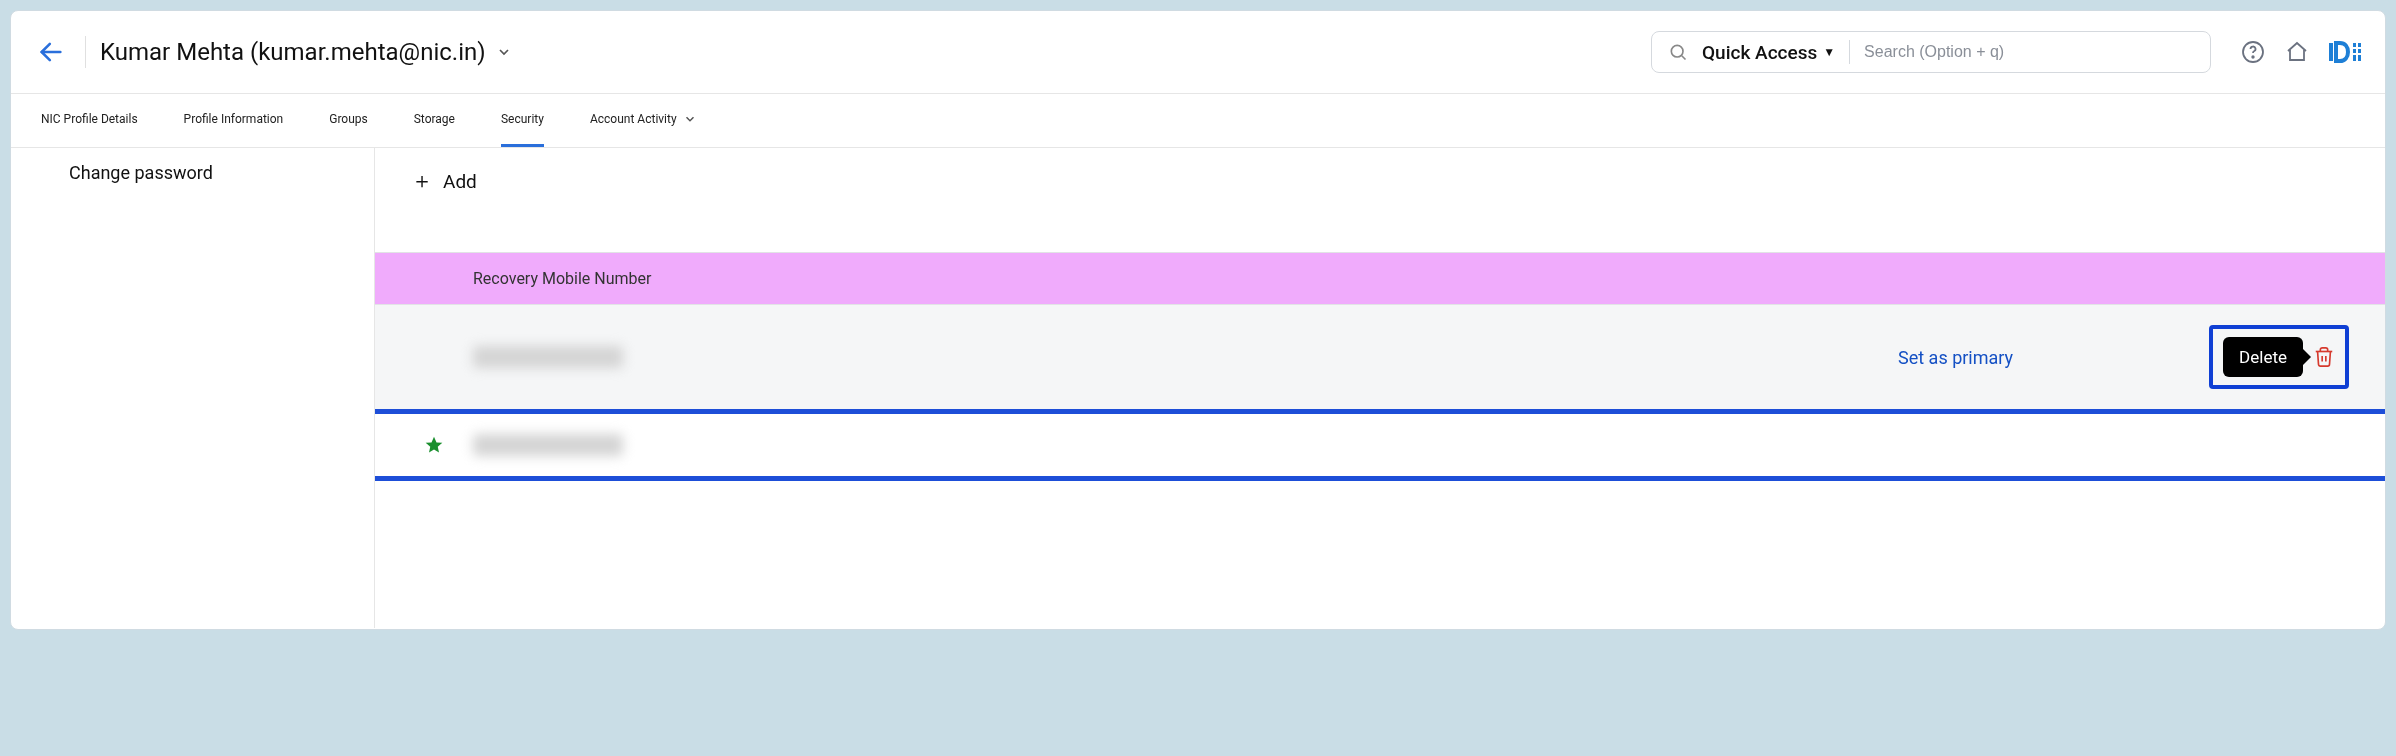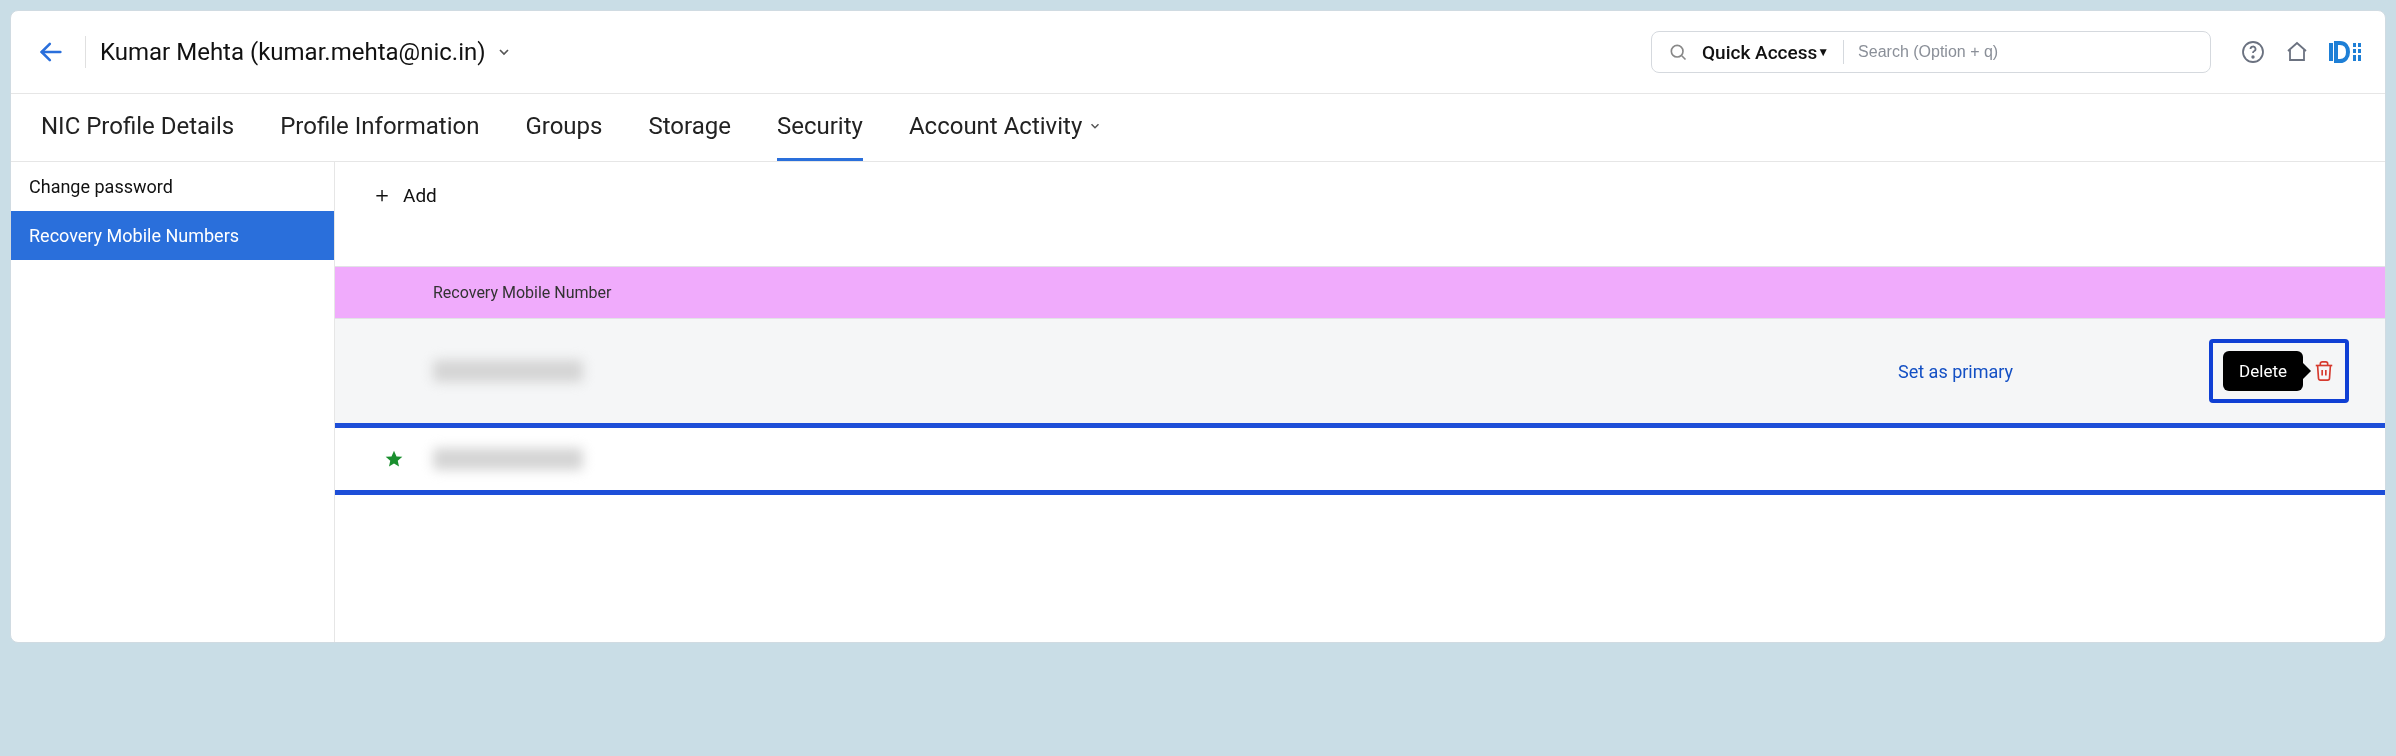--- a/index.html
+++ b/index.html
@@ -55,21 +55,21 @@
       gap: 14px;
       min-width: 560px;
       background: #fff;
     }
     .search-icon { color: #888; display:flex; }
     .quick-access {
       font-size: 19px;
       color: #111;
       display: flex;
       align-items: center;
-      gap: 0;
+      gap: 6px;
       font-weight: 500;
       cursor: pointer;
     }
     .qa-caret { font-size: 12px; }
     .search-div {
       width: 1px;
       height: 24px;
       background: #d5d9de;
     }
     .search-input {
@@ -91,36 +91,37 @@
     .brand-icon { color: #1e7fd6; font-weight: 900; font-size: 22px; letter-spacing: -1px; display:flex; align-items:center; }
     
     .nav-tabs {
       display: flex;
       padding: 0 30px;
       border-bottom: 1px solid #e6e6e6;
       gap: 46px;
     }
     .nav-tab {
       padding: 18px 0;
-      font-size: 24px;
+      font-size: 12px;
       color: #222;
       cursor: pointer;
       border-bottom: 3px solid transparent;
       display: flex;
       align-items: center;
       gap: 6px;
     }
     .nav-tab.active {
       border-bottom: 3px solid #2a6fdb;
     }
     .nav-tab .chev { font-size: 12px; color: #555; }
     
     .body-wrap {
       display: flex;
       min-height: 480px;
+      padding-left: 40px;
     }
     .sidebar {
       width: 324px;
       border-right: 1px solid #e6e6e6;
     }
     .side-item {
       padding: 14px 18px;
       font-size: 18px;
       color: #111;
       cursor: pointer;
@@ -296,21 +297,20 @@
       <span>Account Activity</span>
       <svg class="chev" width="14" height="14" viewBox="0 0 24 24" fill="none" stroke="currentColor" stroke-width="2.5">
           <polyline points="6 9 12 15 18 9"></polyline>
         </svg>
     </div>
   </div>
 
   <div class="body-wrap">
     <div class="sidebar">
       <div class="side-item">Change password</div>
-      <div class="side-item active">Recovery Mobile Numbers</div>
     </div>
     <div class="content">
       <div class="add-row">
         <span class="add-plus">＋</span>
         <span>Add</span>
       </div>
       <div class="table-header">Recovery Mobile Number</div>
 
       <div class="row hovered">
         <div class="star-col"></div>

